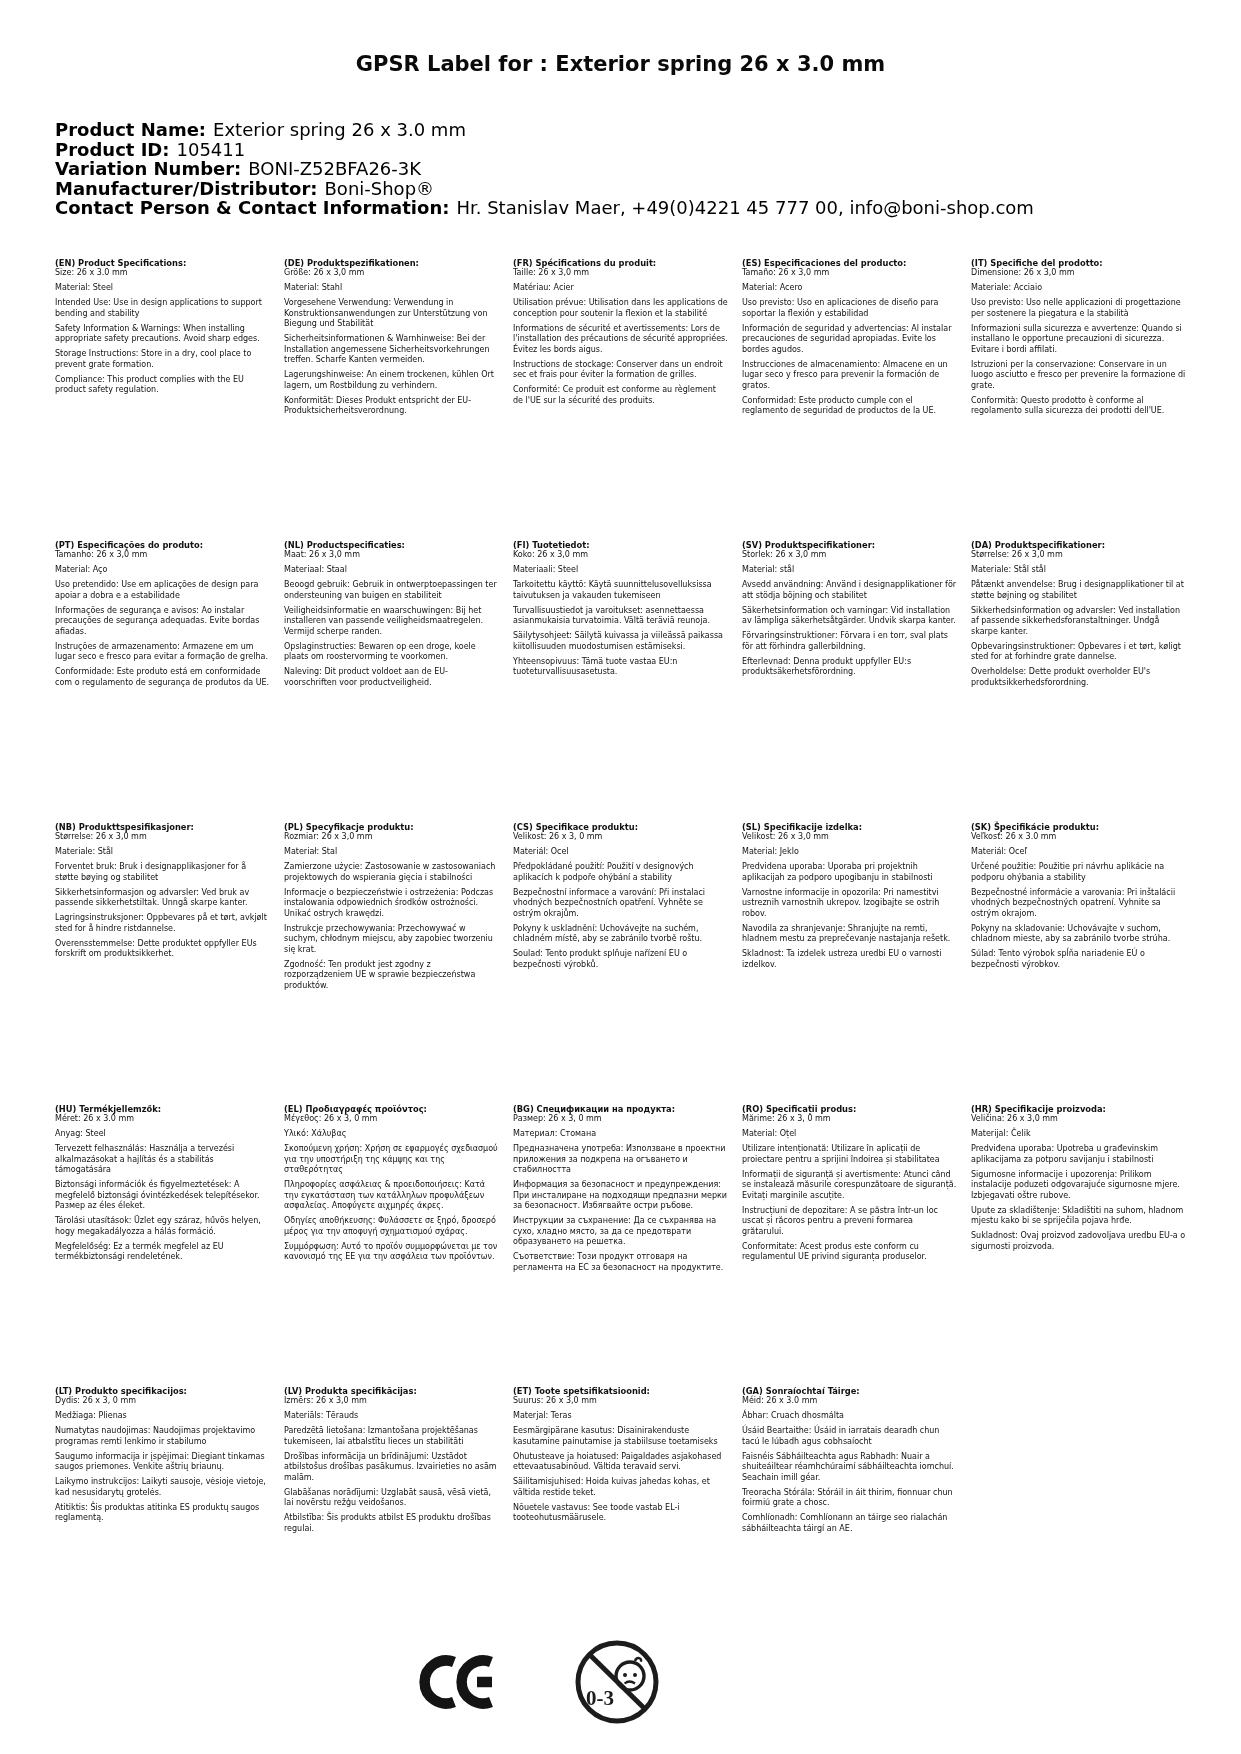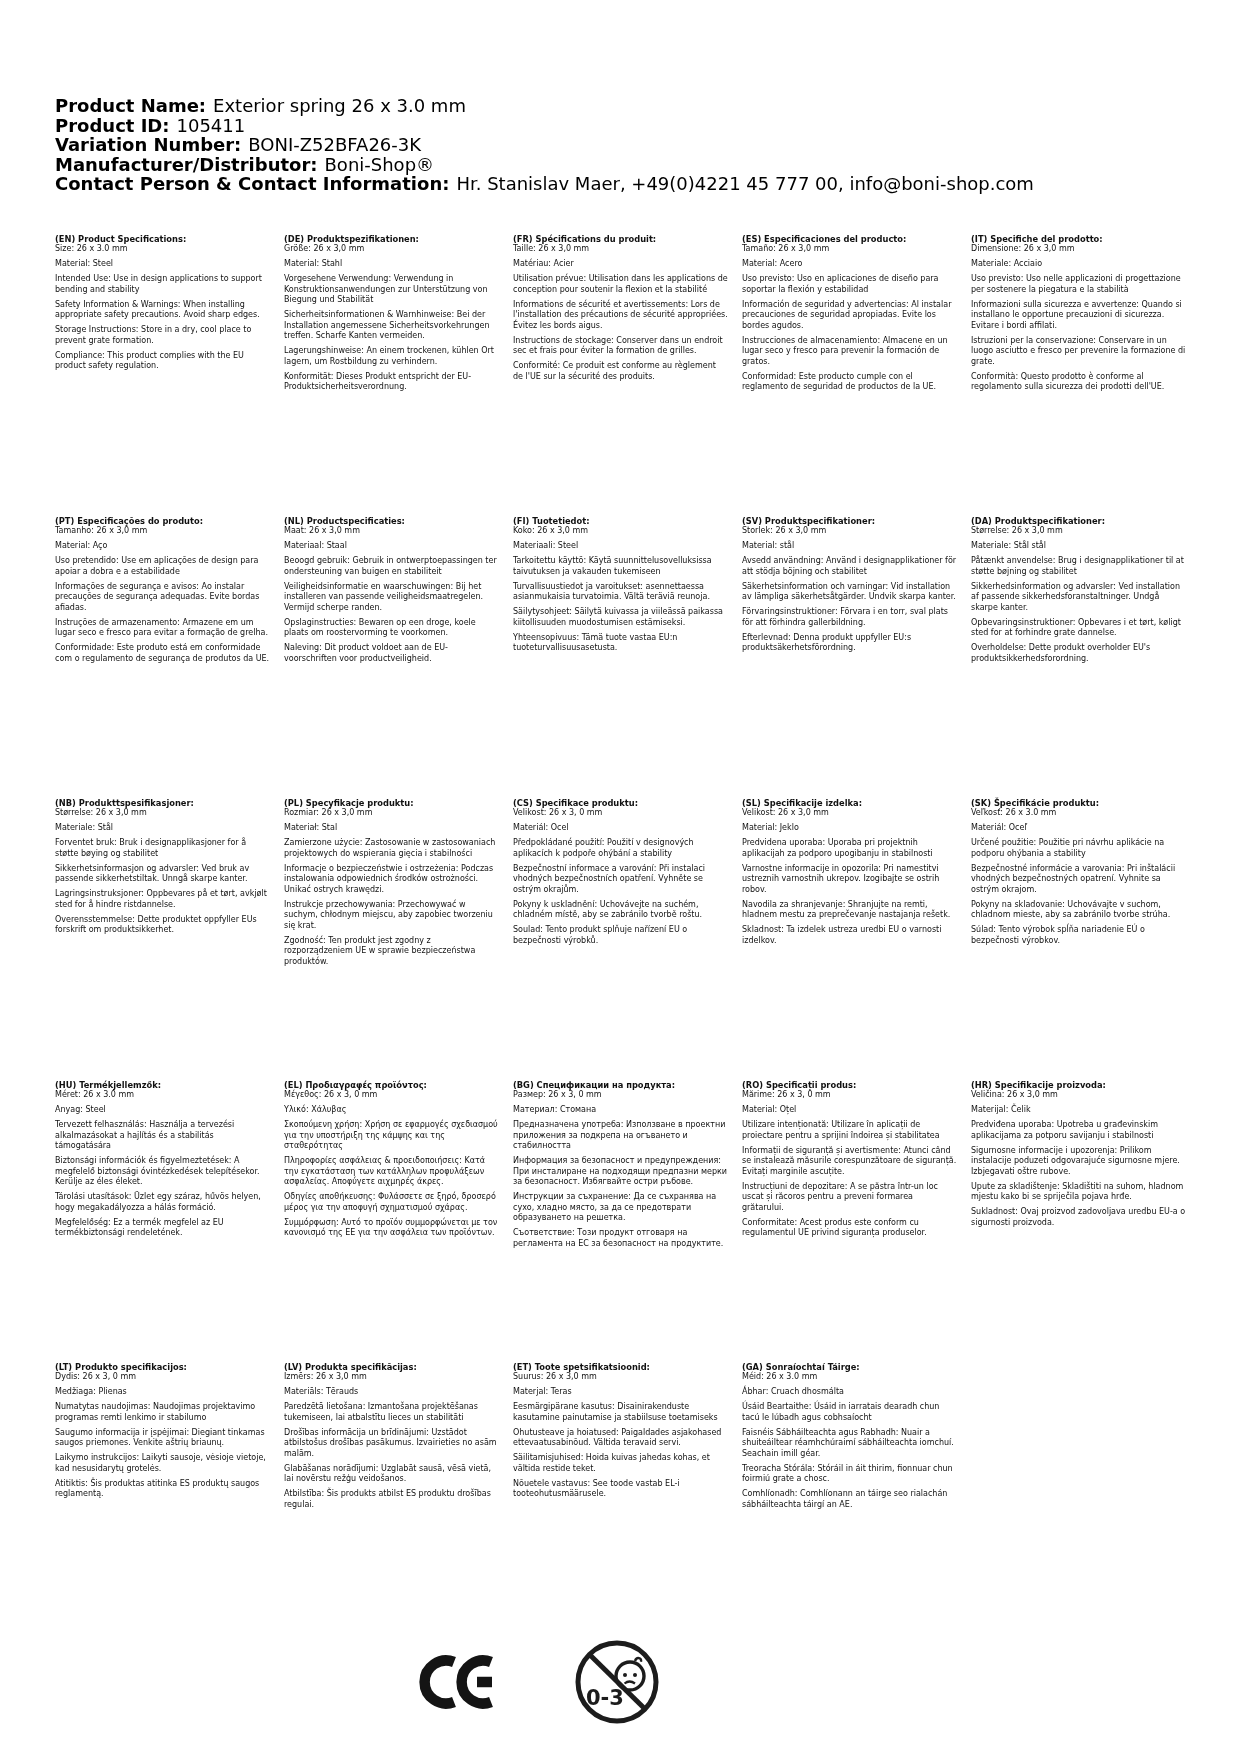--- a/index.html
+++ b/index.html
@@ -20,28 +20,29 @@
     display:grid; grid-template-columns:repeat(5, 1fr); column-gap:14px;
   }
   .spec-block { height:282px; font-size:8px; line-height:10.5px; color:#111; }
   .block-header { font-weight:bold; font-size:8.3px; white-space:nowrap; }
   .para { margin:0; }
   .para + .para { margin-top:4.5px; }
   .footer {
     position:absolute; left:417px; top:1638px;
     display:flex; align-items:center; gap:78px;
   }
-  .icon-wrap { display:inline-flex; }
+  .icon-wrap { display:inline-flex;font-family:Liberation Serif, serif; }
   svg { display:block; }
 </style>
 </head>
 <body>
 
 <div class="page">
 
+  <h1 class="title">GPSR Label for : Exterior spring 26 x 3.0 mm</h1>
 
   <div class="product-info" id="product-info">
   <div class="info-row">
     <span class="info-label">Product Name:</span><span class="info-value">Exterior spring 26 x 3.0 mm</span>
   </div>
 
   <div class="info-row">
     <span class="info-label">Product ID:</span><span class="info-value">105411</span>
   </div>
 
@@ -208,21 +209,21 @@
         <div class="para">Bezpečnostné informácie a varovania: Pri inštalácii vhodných bezpečnostných opatrení. Vyhnite sa ostrým okrajom.</div>
         <div class="para">Pokyny na skladovanie: Uchovávajte v suchom, chladnom mieste, aby sa zabránilo tvorbe strúha.</div>
         <div class="para">Súlad: Tento výrobok spĺňa nariadenie EÚ o bezpečnosti výrobkov.</div>
       </div>
 
   <div class="spec-block">
     <div class="block-header">(HU) Termékjellemzők:</div>
   <div class="para">Méret: 26 x 3.0 mm</div>
         <div class="para">Anyag: Steel</div>
         <div class="para">Tervezett felhasználás: Használja a tervezési alkalmazásokat a hajlítás és a stabilitás támogatására</div>
-        <div class="para">Biztonsági információk és figyelmeztetések: A megfelelő biztonsági óvintézkedések telepítésekor. Kerülje az éles éleket.</div>
+        <div class="para">Biztonsági információk és figyelmeztetések: A megfelelő biztonsági óvintézkedések telepítésekor. Размер az éles éleket.</div>
         <div class="para">Tárolási utasítások: Üzlet egy száraz, hűvös helyen, hogy megakadályozza a hálás formáció.</div>
         <div class="para">Megfelelőség: Ez a termék megfelel az EU termékbiztonsági rendeletének.</div>
       </div>
 
   <div class="spec-block">
     <div class="block-header">(EL) Προδιαγραφές προϊόντος:</div>
   <div class="para">Μέγεθος: 26 x 3, 0 mm</div>
         <div class="para">Υλικό: Χάλυβας</div>
         <div class="para">Σκοπούμενη χρήση: Χρήση σε εφαρμογές σχεδιασμού για την υποστήριξη της κάμψης και της σταθερότητας</div>
         <div class="para">Πληροφορίες ασφάλειας &amp; προειδοποιήσεις: Κατά την εγκατάσταση των κατάλληλων προφυλάξεων ασφαλείας. Αποφύγετε αιχμηρές άκρες.</div>

